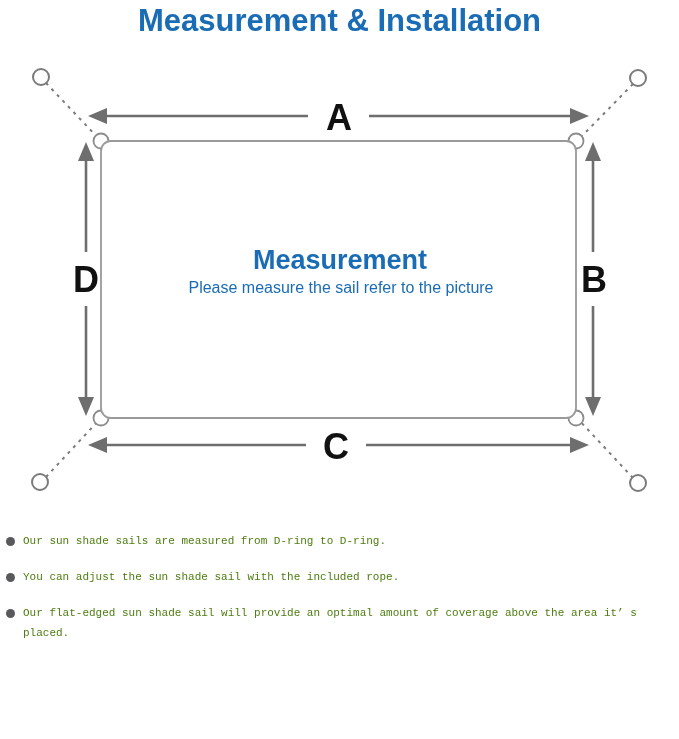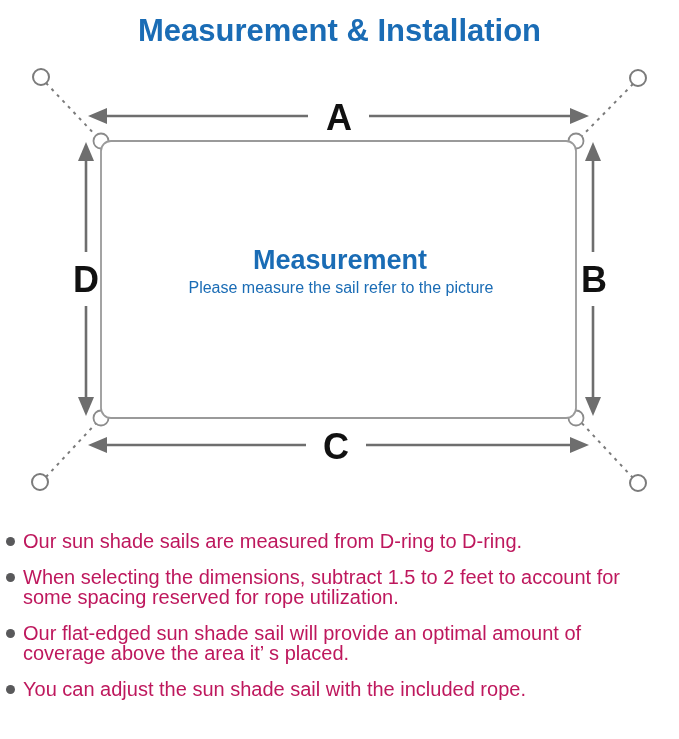--- a/index.html
+++ b/index.html
@@ -5,21 +5,21 @@
   html,body{margin:0;padding:0;background:#ffffff;}
   .canvas{
     position:relative;
     width:679px;height:739px;
     background:#ffffff;
     font-family:"Liberation Sans", sans-serif;
     overflow:hidden;
   }
   .page-title{
     position:absolute;top:0;left:0;right:0;
-    margin:0;padding-top:12px;
+    margin:0;padding-top:2px;
     text-align:center;
     font-size:31px;line-height:38px;
     font-weight:bold;
     color:#1a6cb5;
     letter-spacing:0px;
   }
   .diagram-svg{
     position:absolute;top:0;left:0;
   }
   .rope{stroke:#7b7b7b;stroke-width:2;stroke-dasharray:3 5;fill:none;}
@@ -44,22 +44,23 @@
     text-anchor:middle;
   }
   .instructions{
     position:absolute;left:6px;top:531px;width:661px;
     margin:0;padding:0;list-style:none;
   }
   .instruction-item{
     position:relative;
     margin:0 0 16px 0;
     padding-left:17px;
-    font-size:20px;line-height:20px;
-    color:#be185d;
+    font-size:11px;line-height:20px;
+    color:#4d7c0f;
+    font-family:Liberation Mono, monospace;
   }
   .bullet-dot{
     position:absolute;left:0;top:5.5px;
     width:9px;height:9px;border-radius:50%;
     background:#59595b;
   }
 </style>
 </head>
 <body>
 
@@ -123,25 +124,21 @@
     <text class="center-sub" x="341" y="293">Please measure the sail refer to the picture</text>
   </svg>
 
   <ul class="instructions">
     <li class="instruction-item">
       <span class="bullet-dot"></span>
       <span>Our sun shade sails are measured from D-ring to D-ring.</span>
     </li>
     <li class="instruction-item">
       <span class="bullet-dot"></span>
-      <span>When selecting the dimensions, subtract 1.5 to 2 feet to account for some spacing reserved for rope utilization.</span>
+      <span>You can adjust the sun shade sail with the included rope.</span>
     </li>
     <li class="instruction-item">
       <span class="bullet-dot"></span>
       <span>Our flat-edged sun shade sail will provide an optimal amount of coverage above the area it’ s placed.</span>
-    </li>
-    <li class="instruction-item">
-      <span class="bullet-dot"></span>
-      <span>You can adjust the sun shade sail with the included rope.</span>
     </li>
   </ul>
 
 </div>
 
 </body></html>

